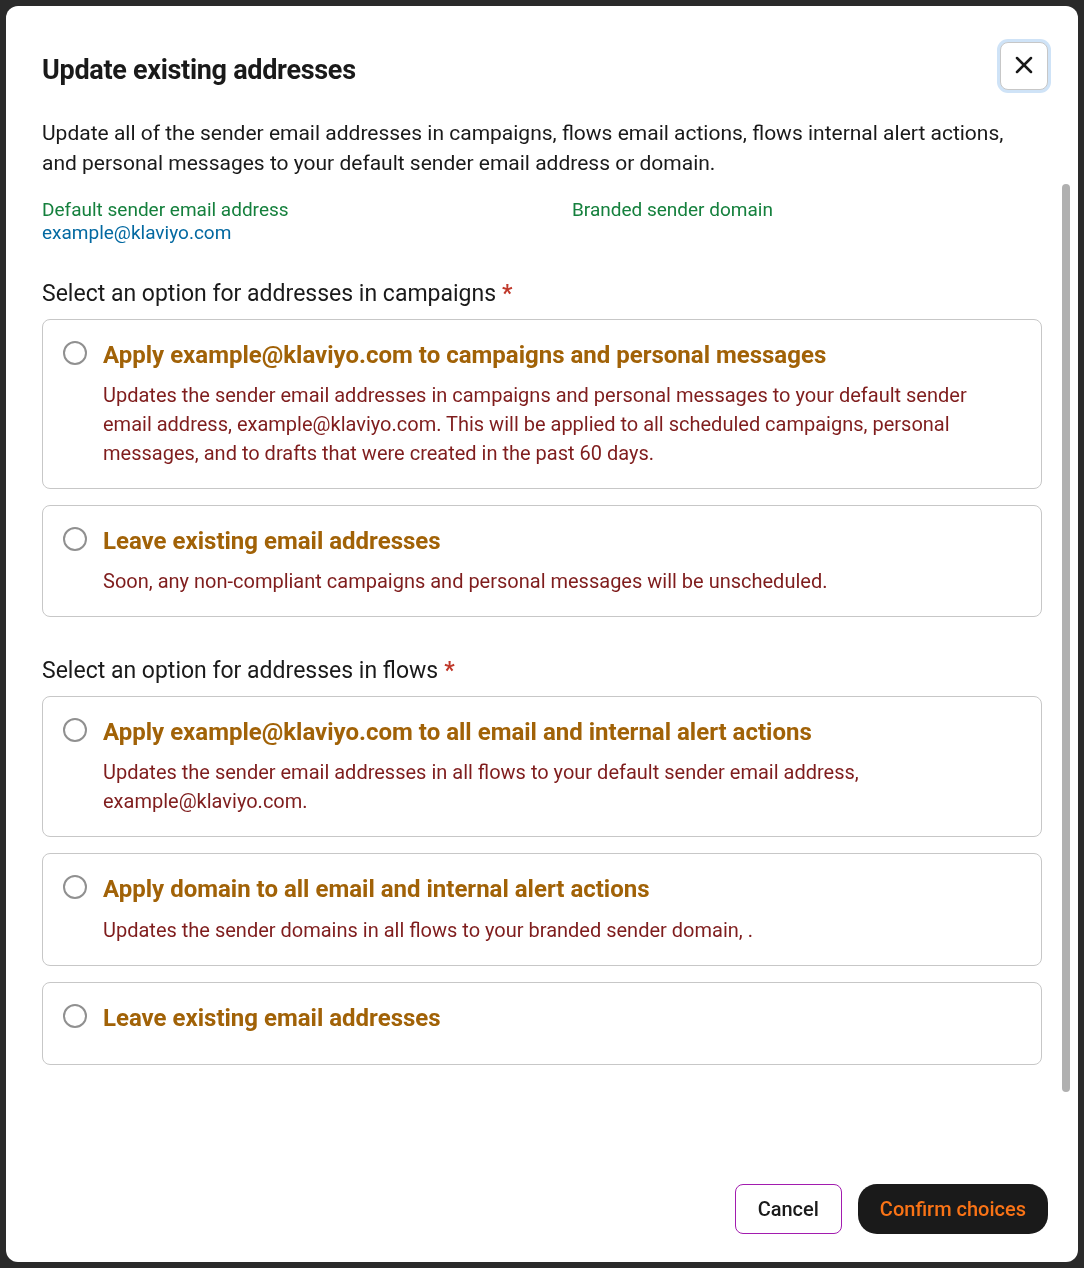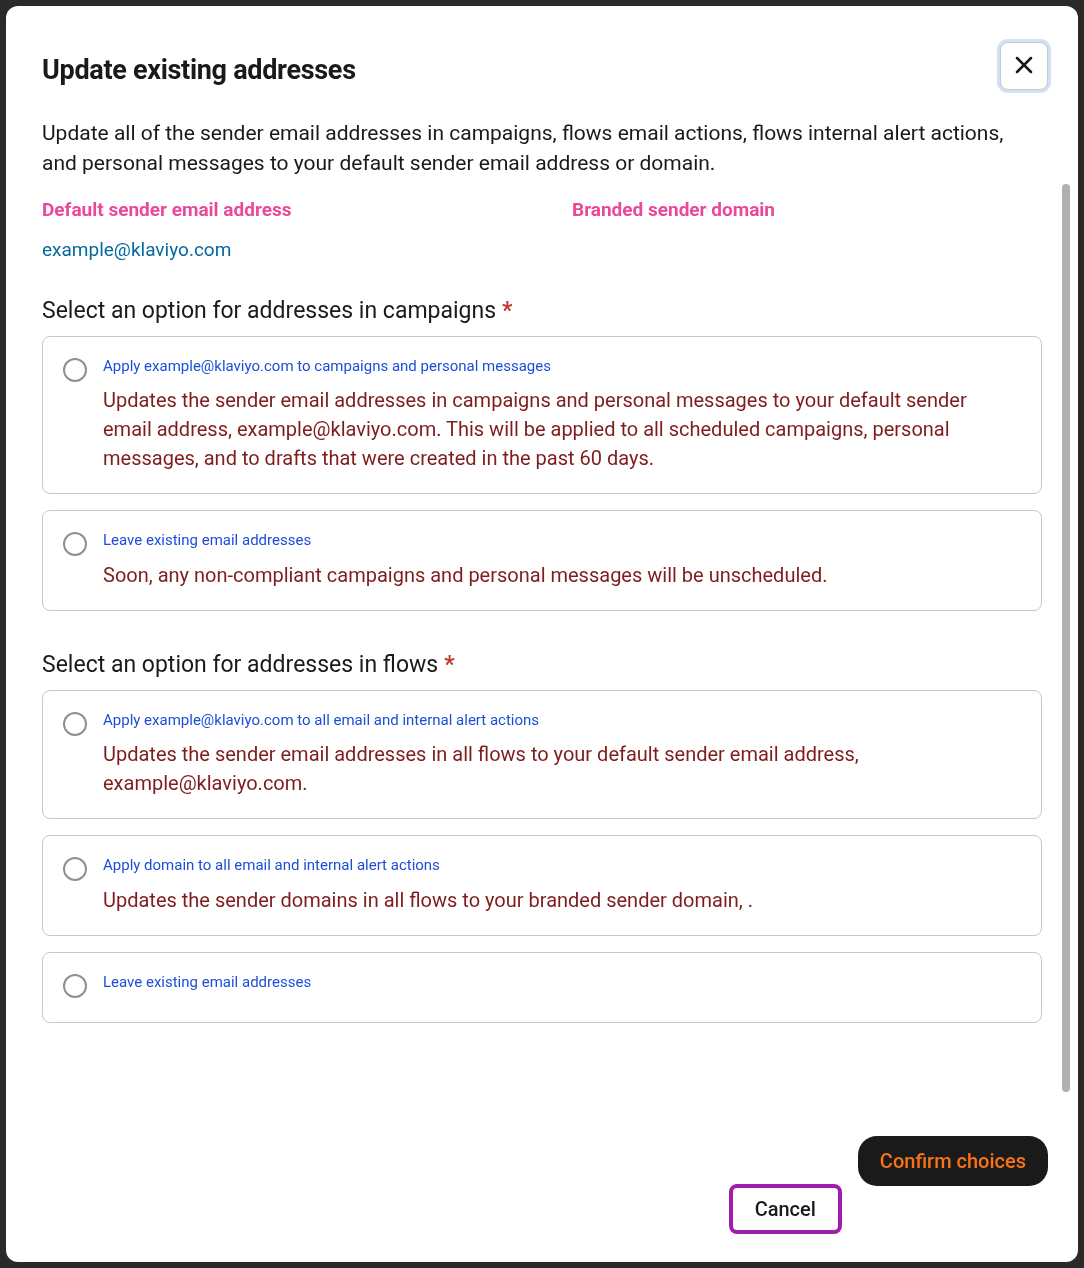--- a/index.html
+++ b/index.html
@@ -88,23 +88,23 @@
       gap: 60px;
       margin-bottom: 36px;
     }
     
     .info-block {
       flex: 1;
     }
     
     .info-label {
       font-size: 19px;
-      font-weight: 700;
-      color: #ec4899;
-      margin-bottom: 17px;
+      font-weight: 400;
+      color: #15803d;
+      margin-bottom: 0;
     }
     
     .info-value {
       font-size: 19px;
       color: #0369a1;
     }
     
     .group-label {
       font-size: 23px;
       color: #1a1a1a;
@@ -144,23 +144,23 @@
       flex-shrink: 0;
       margin-top: 1px;
       background: #ffffff;
     }
     
     .radio-content {
       flex: 1;
     }
     
     .radio-title {
-      font-size: 15px;
-      font-weight: 400;
-      color: #1d4ed8;
+      font-size: 24px;
+      font-weight: 700;
+      color: #a16207;
       margin-bottom: 10px;
       line-height: 1.3;
     }
     
     .radio-description {
       font-size: 20px;
       color: #7f1d1d;
       line-height: 1.45;
     }
     
@@ -178,22 +178,21 @@
       font-weight: 500;
       border-radius: 8px;
       cursor: pointer;
       border: none;
       font-family: inherit;
     }
     
     .btn-secondary {
       background: #ffffff;
       color: #1a1a1a;
-      border: 4px solid #a21caf;
-      margin-top: 48px;
+      border: 1px solid #a21caf;
     }
     
     .btn-primary {
       background: #1a1a1a;
       color: #f97316;
       border-radius: 19px;
     }
     
     .scrollbar-track {
       position: absolute;

